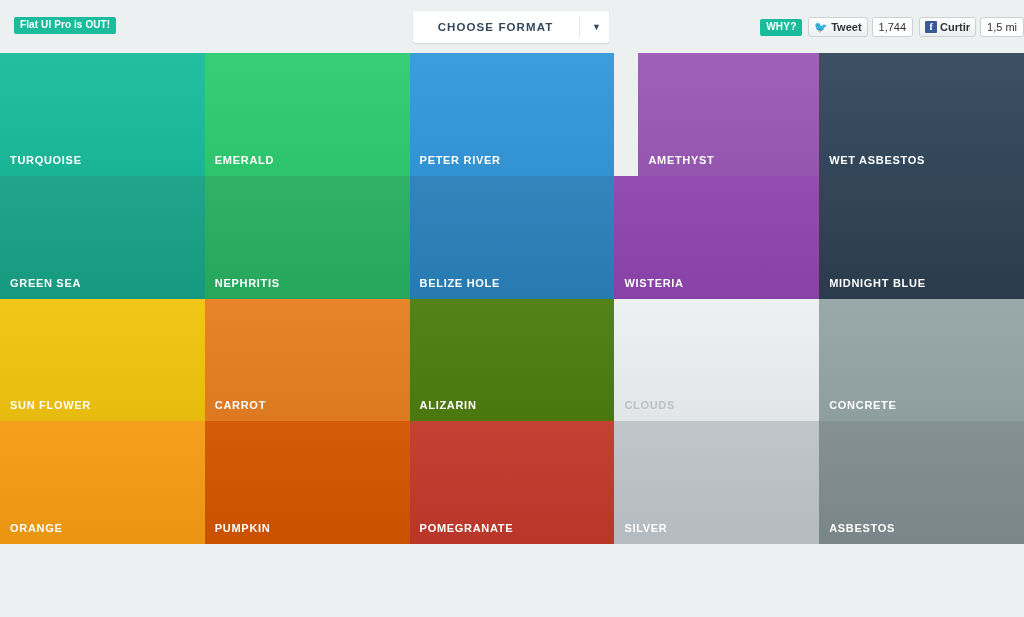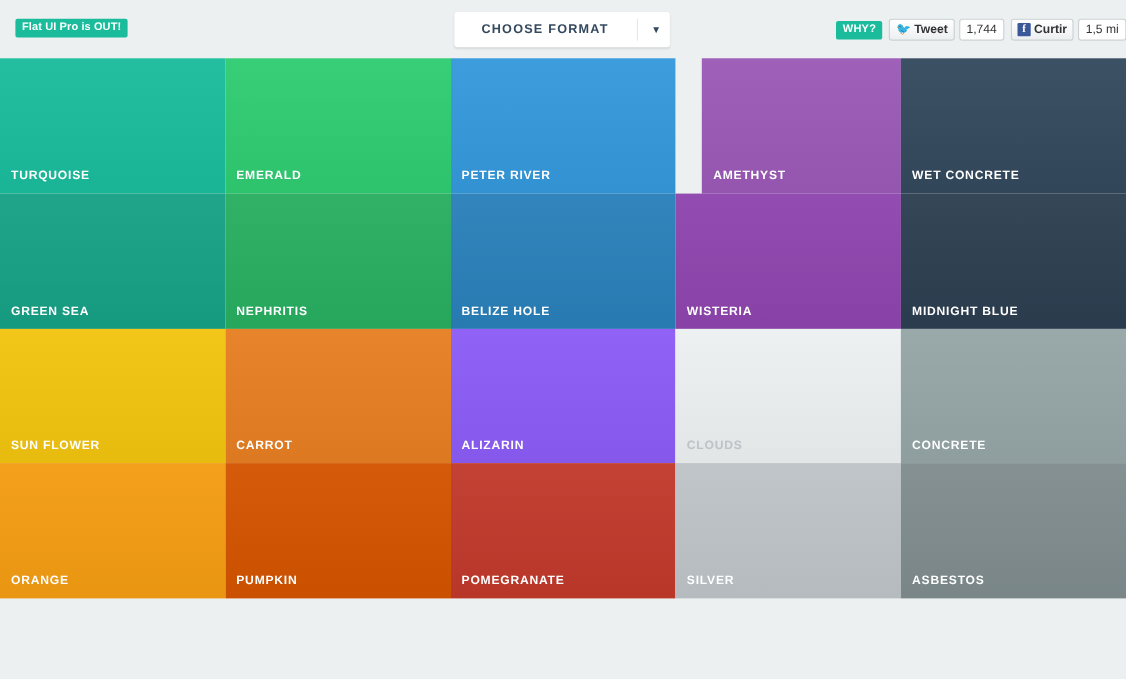--- a/index.html
+++ b/index.html
@@ -197,21 +197,21 @@
     <div class="swatch" style="background: rgb(46, 204, 113);">
       <div class="swatch-label">EMERALD</div>
     </div>
     <div class="swatch" style="background: rgb(52, 152, 219);">
       <div class="swatch-label">PETER RIVER</div>
     </div>
     <div class="swatch" style="background: rgb(155, 89, 182); margin-left: 24px;">
       <div class="swatch-label">AMETHYST</div>
     </div>
     <div class="swatch" style="background: rgb(52, 73, 94);">
-      <div class="swatch-label">WET CONCRETE</div>
+      <div class="swatch-label">WET ASBESTOS</div>
     </div>
     <div class="swatch" style="background: rgb(22, 160, 133);">
       <div class="swatch-label">GREEN SEA</div>
     </div>
     <div class="swatch" style="background: rgb(39, 174, 96);">
       <div class="swatch-label">NEPHRITIS</div>
     </div>
     <div class="swatch" style="background: rgb(41, 128, 185);">
       <div class="swatch-label">BELIZE HOLE</div>
     </div>
@@ -220,21 +220,21 @@
     </div>
     <div class="swatch" style="background: rgb(44, 62, 80);">
       <div class="swatch-label">MIDNIGHT BLUE</div>
     </div>
     <div class="swatch" style="background: rgb(241, 196, 15); text-align: center;">
       <div class="swatch-label">SUN FLOWER</div>
     </div>
     <div class="swatch" style="background: rgb(230, 126, 34);">
       <div class="swatch-label">CARROT</div>
     </div>
-    <div class="swatch" style="background: #8b5cf6;">
+    <div class="swatch" style="background: #4d7c0f;">
       <div class="swatch-label">ALIZARIN</div>
     </div>
     <div class="swatch" style="background: rgb(236, 240, 241);">
       <div class="swatch-label dark">CLOUDS</div>
     </div>
     <div class="swatch" style="background: rgb(149, 165, 166);">
       <div class="swatch-label">CONCRETE</div>
     </div>
     <div class="swatch" style="background: rgb(243, 156, 18);">
       <div class="swatch-label">ORANGE</div>

